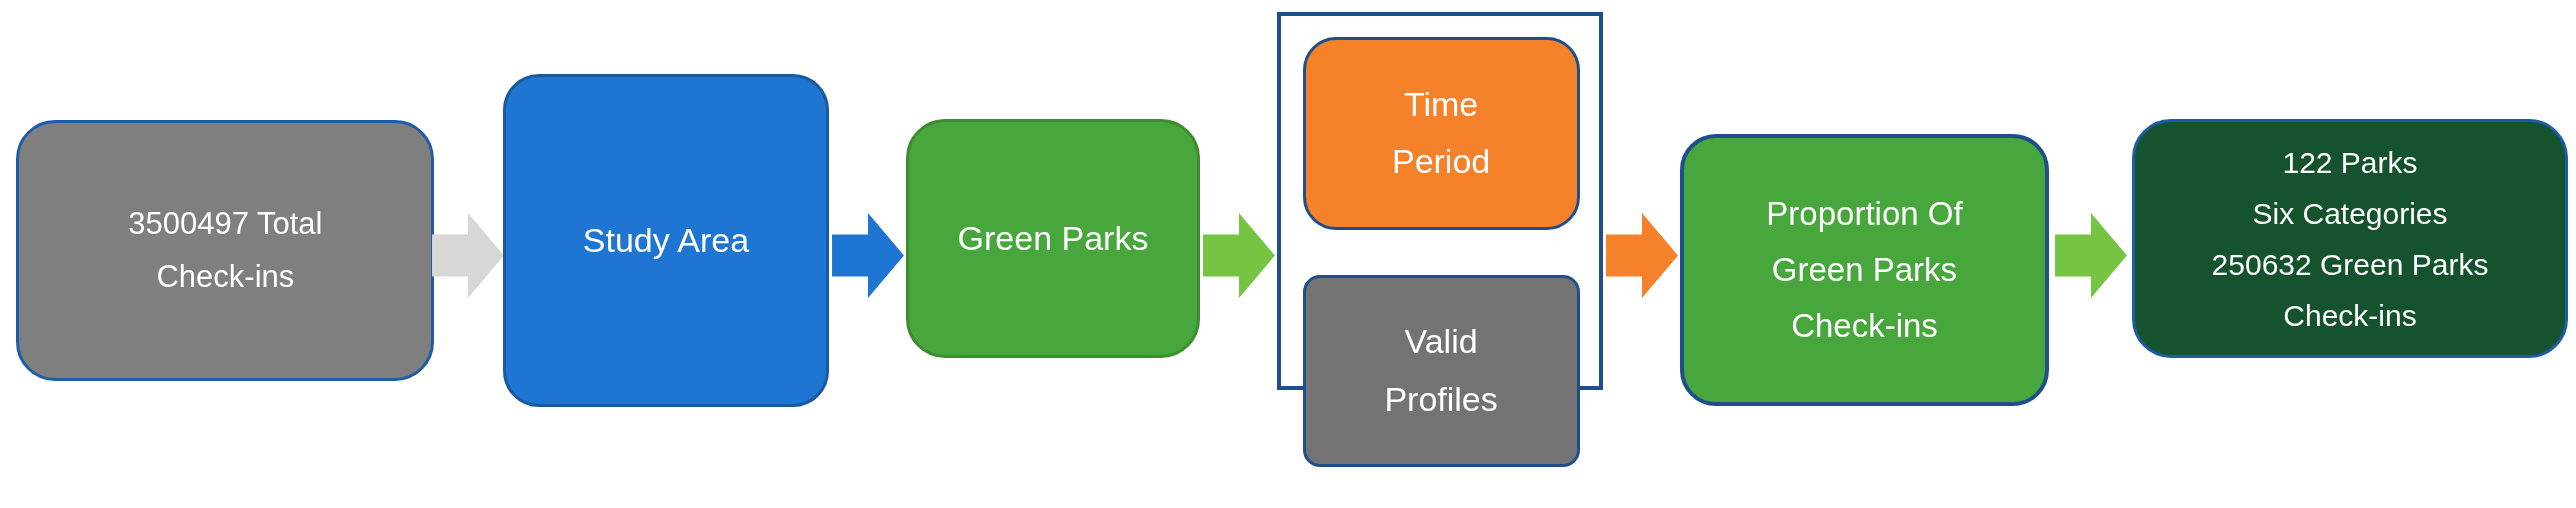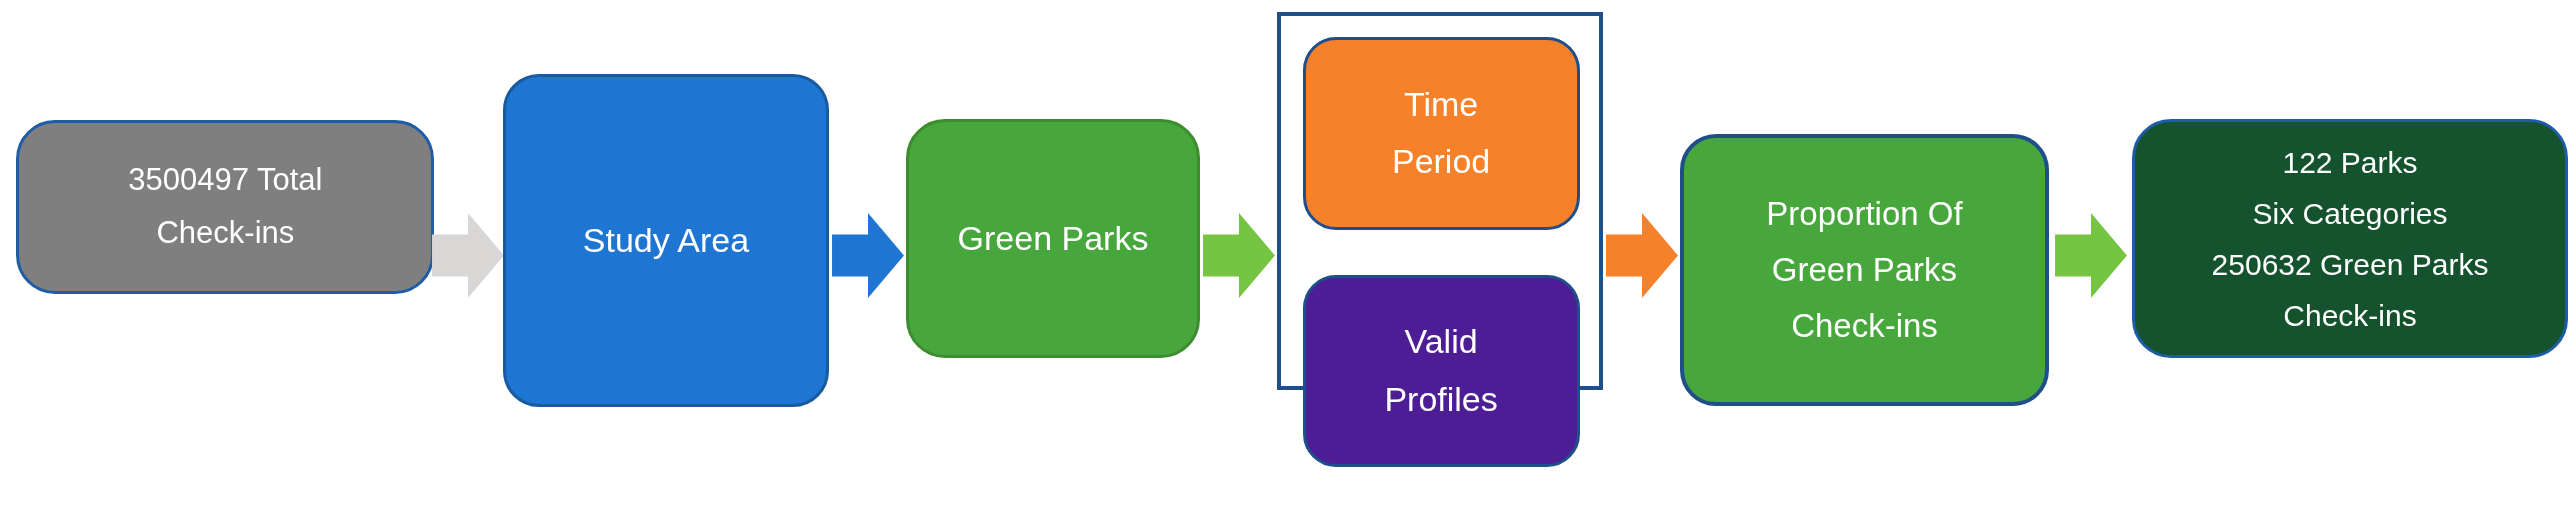--- a/index.html
+++ b/index.html
@@ -22,21 +22,21 @@
     align-items: center;
     justify-content: center;
     text-align: center;
     color: #ffffff;
     border-style: solid;
   }
   .node .label {
     white-space: pre-line;
     line-height: 1.7;
   }
-  .node-gray-1   { left: 16.4px;   top: 120px; width: 418px; height: 174px; border-width: 3.9px; border-radius: 39px; font-size: 31px; }
+  .node-gray-1   { left: 16.4px;   top: 120px; width: 418px; height: 261px; border-width: 3.9px; border-radius: 39px; font-size: 31px; }
   .node-blue     { left: 503px;  top: 74px; width: 326px; height: 333px; border-width: 3.9px; border-radius: 36px; font-size: 34px; }
   .node-green-1  { left: 906px; top: 119px; width: 294px; height: 239px; border-width: 3.9px; border-radius: 39px; font-size: 34px; }
   .frame {
     position: absolute;
     box-sizing: border-box;
     left: 1277px; top: 11.8px; width: 326px; height: 378px;
     border: 4.6px solid;
     background: #ffffff;
   }
   .node-orange-a { left: 21.6px; top: 21px;  width: 277px; height: 193px; border-width: 3.9px; border-radius: 33px; font-size: 34px; }
@@ -85,21 +85,21 @@
     <polygon points="0,33 55,33 55,0 110,65 55,130 55,97 0,97" fill="#75C543"></polygon>
   </svg>
 
   <div class="frame" style="border-color: rgb(30, 79, 139); background-color: rgb(255, 255, 255);">
 
     <div class="node node-orange-a" style="background-color: rgb(245, 129, 42); border-color: rgb(30, 79, 139); color: rgb(255, 255, 255);">
       <span class="label">Time
 Period</span>
     </div>
 
-    <div class="node node-orange-b" style="background-color: #4c1d95; border-color: rgb(30, 79, 139); color: rgb(255, 255, 255);">
+    <div class="node node-orange-b" style="background-color: #737373; border-color: rgb(30, 79, 139); color: rgb(255, 255, 255); border-radius: 17px;">
       <span class="label">Valid
 Profiles</span>
     </div>
 
   </div>
 
   <svg class="arrow arrow-4" viewBox="0 0 110 130">
     <polygon points="0,33 55,33 55,0 110,65 55,130 55,97 0,97" fill="#F5812A"></polygon>
   </svg>
 

